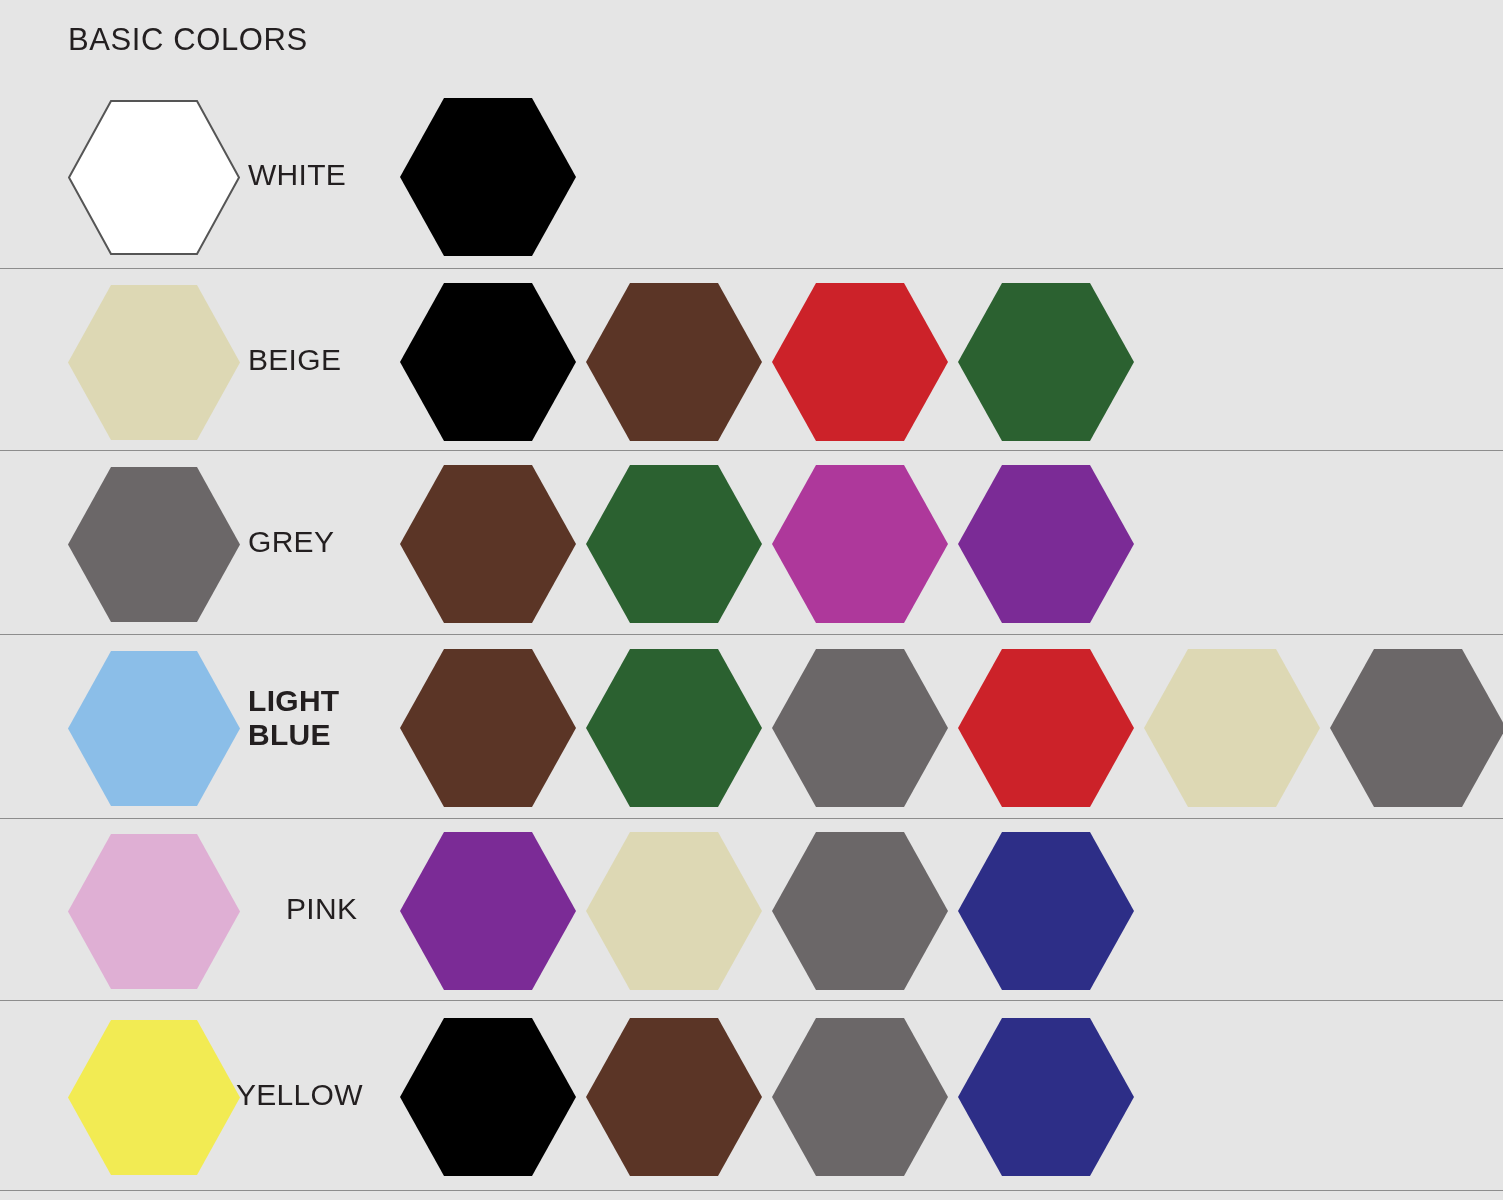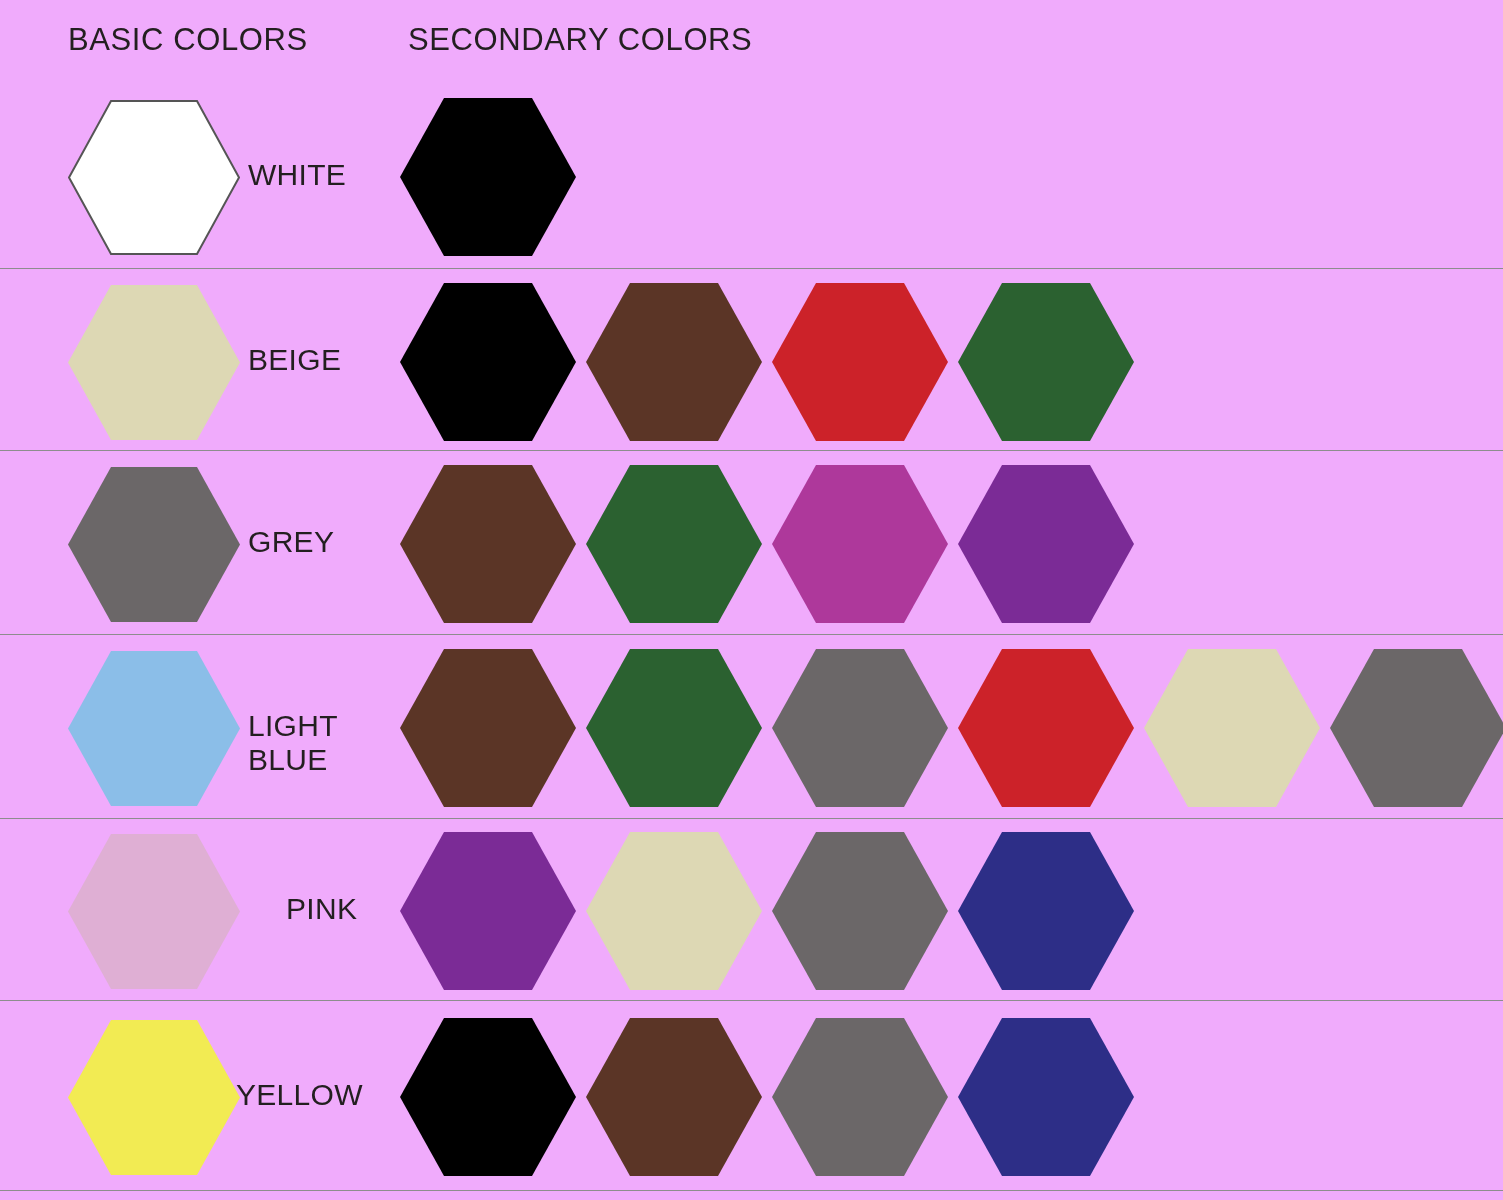--- a/index.html
+++ b/index.html
@@ -13,21 +13,21 @@
     font-family: "Liberation Sans", sans-serif;
     color: #1a1a1a;
     overflow: hidden;
     position: relative;
   }
 
   #chart {
     position: relative;
     width: 1503px;
     height: 1200px;
-    background: #f0abfc;
+    background: #e5e5e5;
   }
 
   
   .header-row {
     position: absolute;
     top: 22px;
     left: 0;
     width: 1503px;
     height: 48px;
   }
@@ -80,21 +80,20 @@
     letter-spacing: 0.3px;
   }
 </style>
 </head>
 <body>
 
 <div id="chart">
 
   <div class="header-row">
     <div class="col-title basic">BASIC COLORS</div>
-    <div class="col-title secondary">SECONDARY COLORS</div>
   </div>
 
   <div id="rows-container">
       <div class="row" style="top: 82px; height: 190px; padding-left: 7px;">
         <div class="hex-outline" style="left: 68px; top: 18px; width: 172px; height: 155px;">
           <svg width="172" height="155" viewBox="0 0 172 155">
             <polygon points="43,1 129,1 171,77.5 129,154 43,154 1,77.5" fill="#ffffff" stroke="#555555" stroke-width="2"></polygon>
           </svg>
         </div>
         <div class="basic-label" style="left: 248px; top: 76px;">WHITE</div>
@@ -111,21 +110,21 @@
       <div class="row" style="top: 452px; height: 184px;">
         <div class="hex" style="left: 68px; top: 15px; width: 172px; height: 155px; background: rgb(107, 103, 104);"></div>
         <div class="basic-label" style="left: 248px; top: 73px;">GREY</div>
         <div class="hex" style="left: 400px; top: 13px; width: 176px; height: 158px; background: rgb(91, 53, 38);"></div>
         <div class="hex" style="left: 586px; top: 13px; width: 176px; height: 158px; background: rgb(43, 97, 48);"></div>
         <div class="hex" style="left: 772px; top: 13px; width: 176px; height: 158px; background: rgb(174, 56, 155);"></div>
         <div class="hex" style="left: 958px; top: 13px; width: 176px; height: 158px; background: rgb(123, 43, 150);"></div>
       </div>
       <div class="row" style="top: 636px; height: 184px;">
         <div class="hex" style="left: 68px; top: 15px; width: 172px; height: 155px; background: rgb(139, 190, 232);"></div>
-        <div class="basic-label" style="left: 248px; top: 73px;">LIGHT
+        <div class="basic-label" style="left: 248px; top: 48px; font-weight: bold;">LIGHT
 BLUE</div>
         <div class="hex" style="left: 400px; top: 13px; width: 176px; height: 158px; background: rgb(91, 53, 38);"></div>
         <div class="hex" style="left: 586px; top: 13px; width: 176px; height: 158px; background: rgb(43, 97, 48);"></div>
         <div class="hex" style="left: 772px; top: 13px; width: 176px; height: 158px; background: rgb(107, 103, 104);"></div>
         <div class="hex" style="left: 958px; top: 13px; width: 176px; height: 158px; background: rgb(204, 34, 41);"></div>
         <div class="hex" style="left: 1144px; top: 13px; width: 176px; height: 158px; background: rgb(221, 216, 180);"></div>
         <div class="hex" style="left: 1330px; top: 13px; width: 176px; height: 158px; background: rgb(107, 103, 104);"></div>
       </div>
       <div class="row" style="top: 820px; height: 182px;">
         <div class="hex" style="left: 68px; top: 14px; width: 172px; height: 155px; background: rgb(223, 175, 212);"></div>

